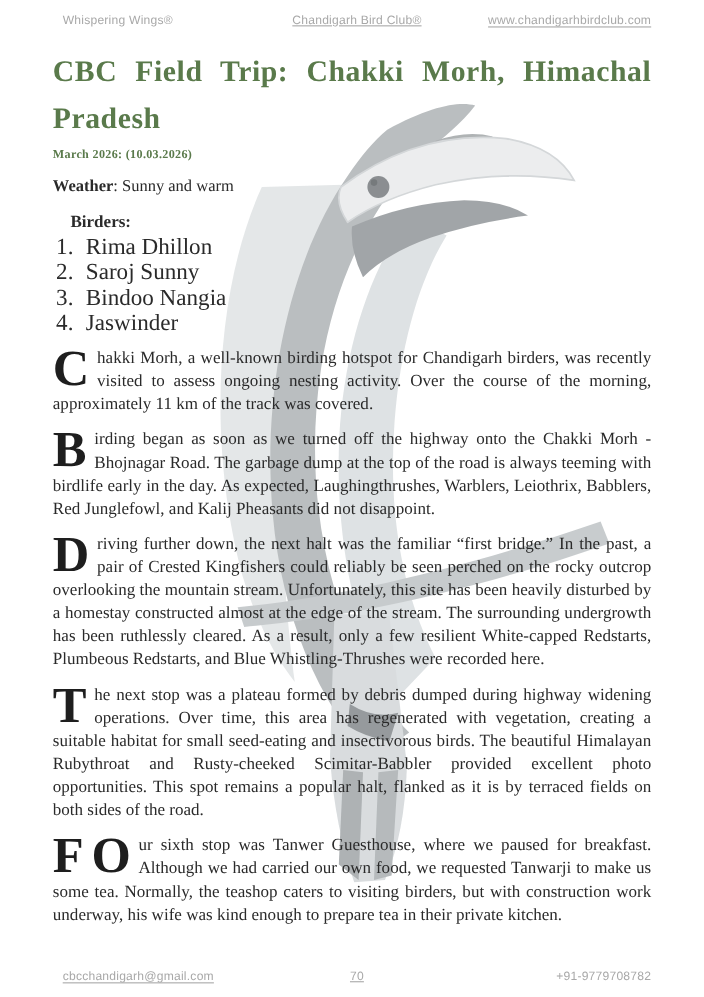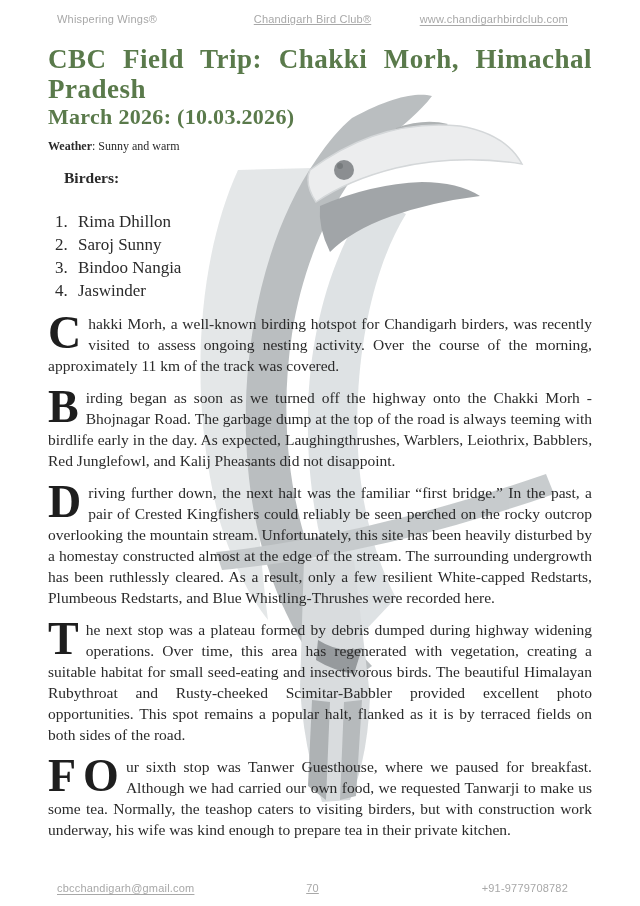--- a/index.html
+++ b/index.html
@@ -10,49 +10,49 @@
     overflow:hidden;
     font-family:"Liberation Serif", serif;
     color:#2a2a2a;
   }
   .watermark{
     position:absolute;left:0;top:0;width:640px;height:906px;
     z-index:0;pointer-events:none;
   }
   .content{position:relative;z-index:1;padding:0 48px;}
   .hf{
-    position:absolute;left:57px;right:72px;
+    position:absolute;left:57px;right:48px;
     display:flex;align-items:flex-end;
     font-family:"Liberation Sans", sans-serif;
     font-size:11px;color:#a8a8a8;letter-spacing:.2px;
     z-index:2;
   }
   .hf .l{flex:1;text-align:left;}
   .hf .c{flex:1;text-align:center;text-decoration:underline;}
   .hf .r{flex:1;text-align:right;}
   .header{top:13px;}
   .footer{bottom:12px;gap:21px;}
   .u{text-decoration:underline;text-underline-offset:2px;cursor:pointer;}
   h1.title{
     margin:0;padding-top:44px;
-    font-size:27px;line-height:30px;
+    font-size:27px;line-height:42px;
     font-weight:700;color:#5a7a4b;
     text-align:justify;letter-spacing:.5px;word-spacing:4px;
   }
   .dateline{
     margin-top:3px;
-    font-size:22px;line-height:20px;font-weight:700;color:#5a7a4b;
+    font-size:11px;line-height:20px;font-weight:700;color:#5a7a4b;
     letter-spacing:.3px;
   }
-  .weather{margin:9px 0 0 0;font-size:12px;line-height:20px;font-family:Liberation Serif, serif;}
+  .weather{margin:9px 0 0 0;font-size:15px;line-height:20px;font-family:Liberation Serif, serif;}
   .weather b{font-weight:700;}
   .birders-label{margin:12px 0 0 16px;font-size:15.5px;font-weight:700;line-height:20px;}
   ol.birders{
-    margin:23px 0 0 0;padding-left:24px;
-    font-size:17px;line-height:22px;
+    margin:1px 0 0 0;padding-left:24px;
+    font-size:21px;line-height:22px;
   }
   ol.birders li{margin:0 0 1px 0;padding-left:6px;}
   p.para{
     margin:11px 0 0 0;
     font-size:15.5px;line-height:21px;
     text-align:justify;
   }
   p.para:first-of-type{margin-top:13px;}
   .dropcap{
     float:left;

